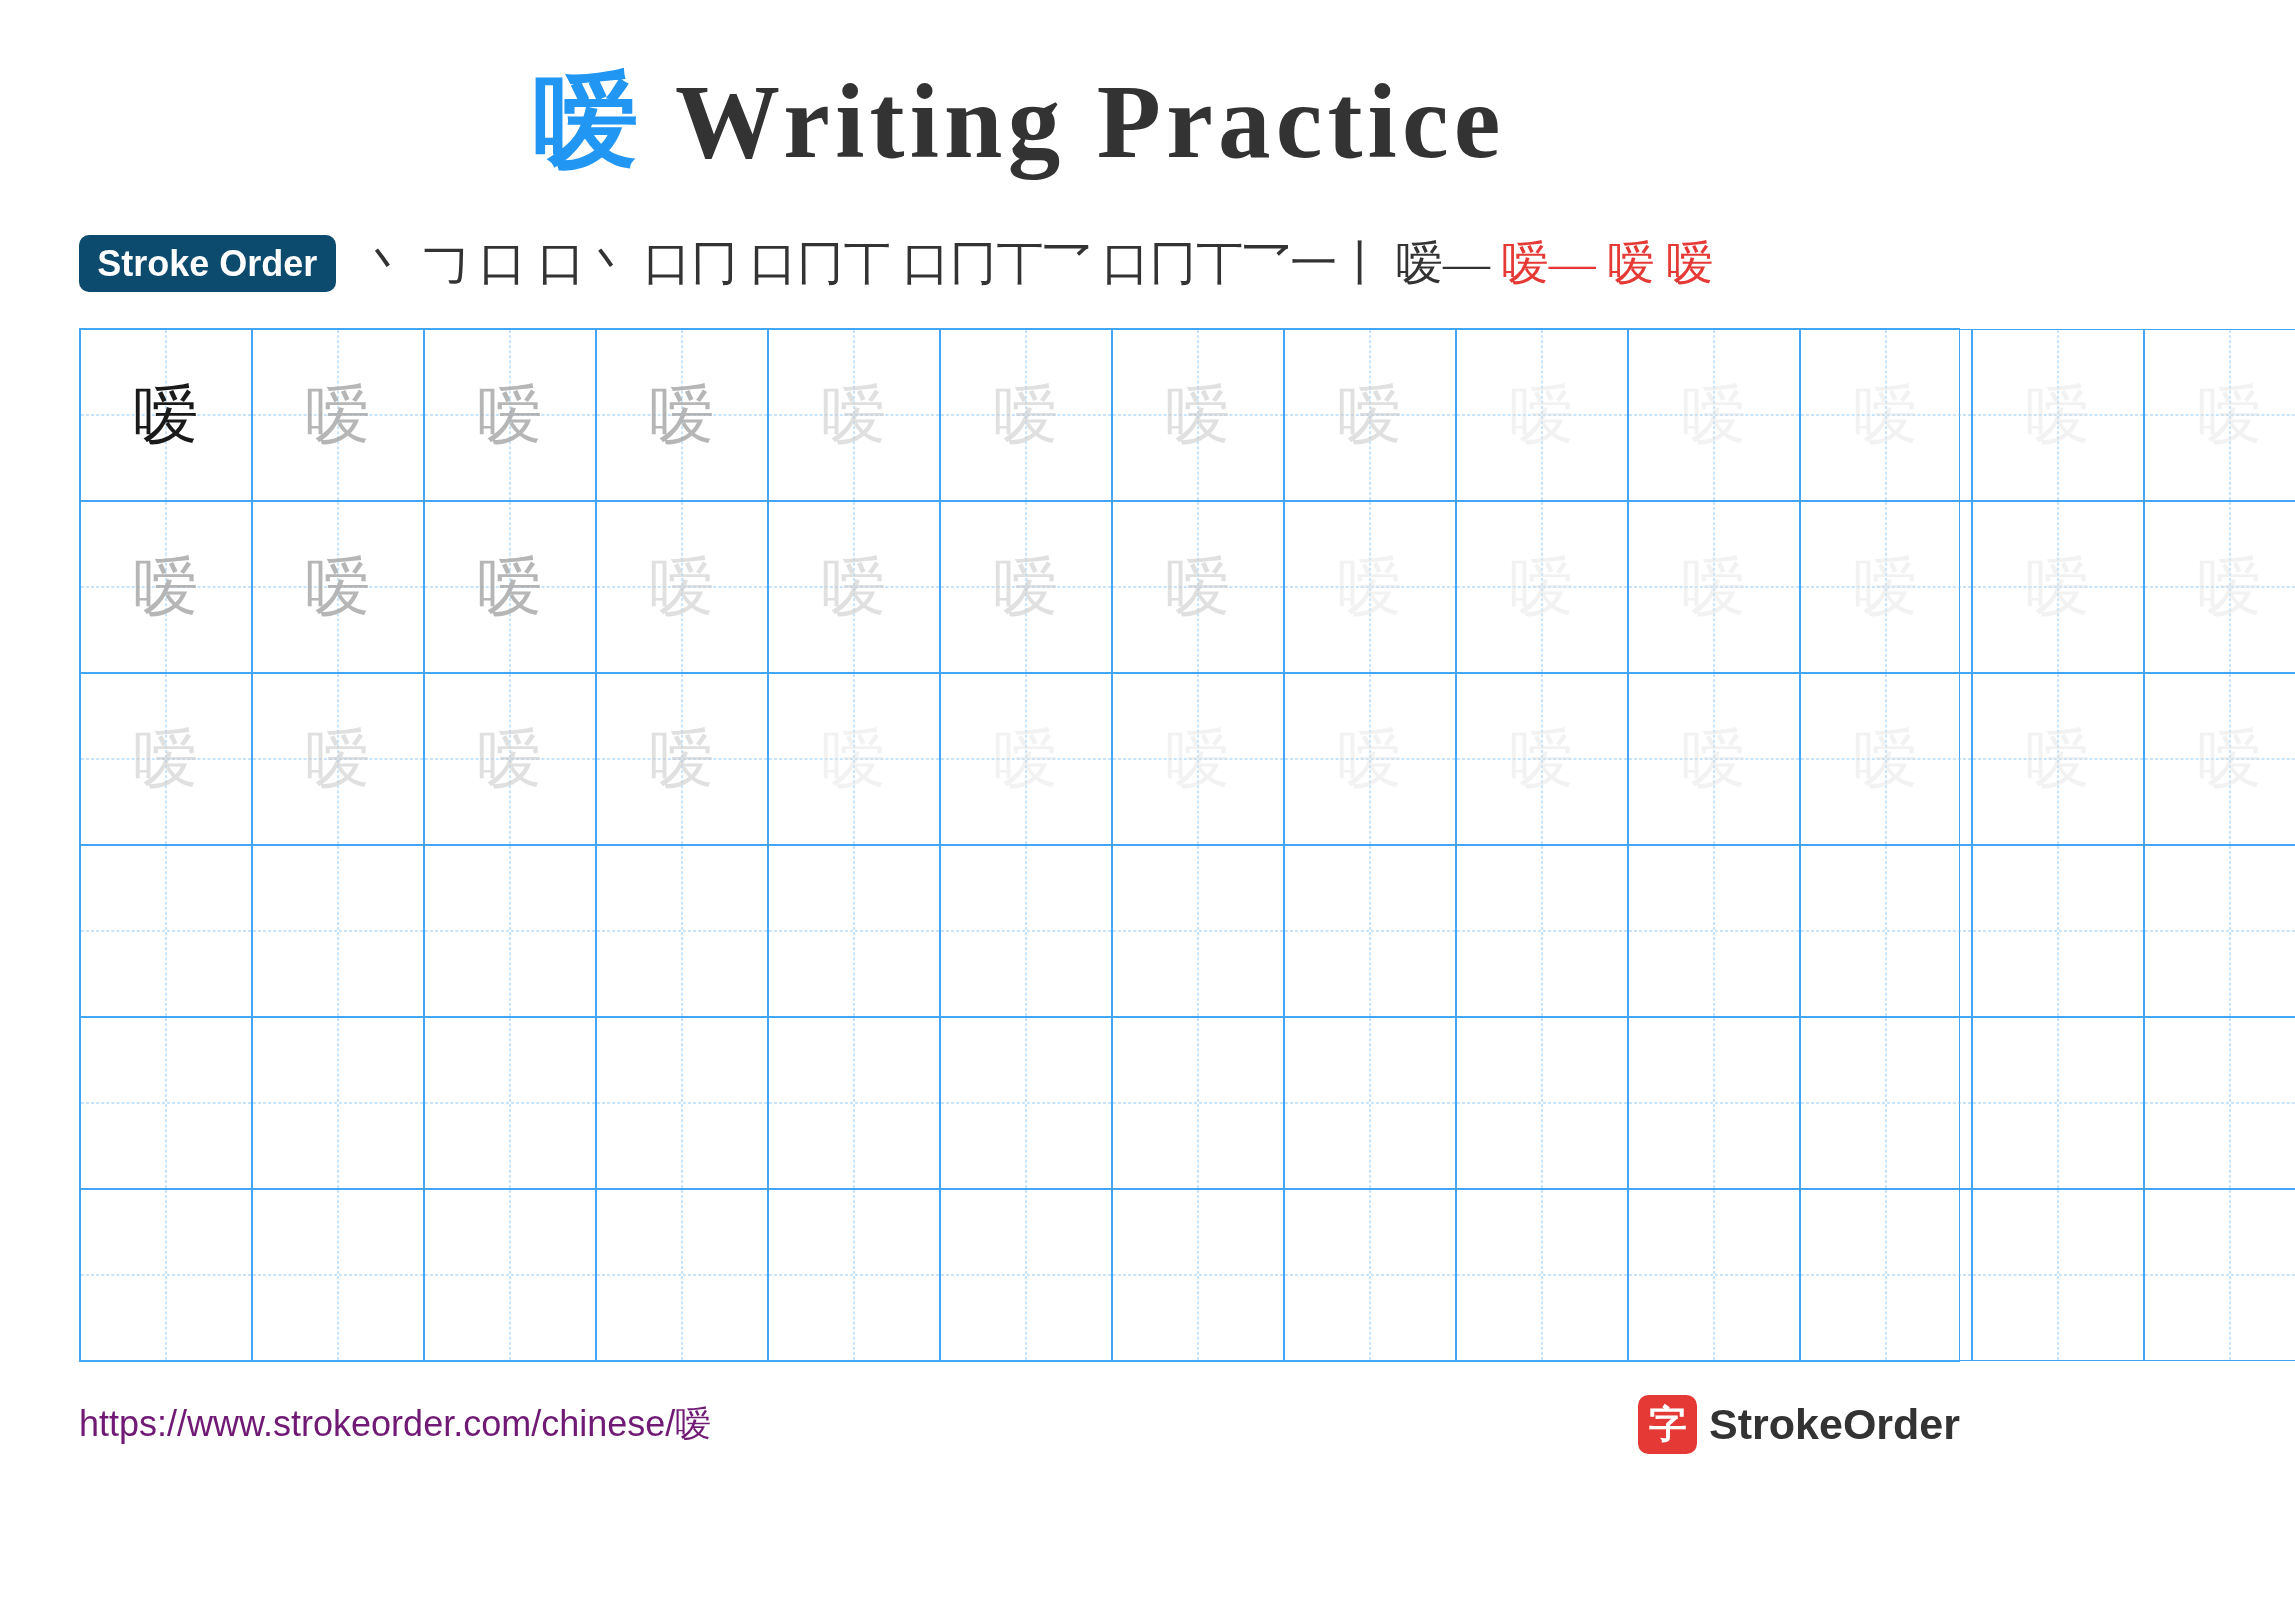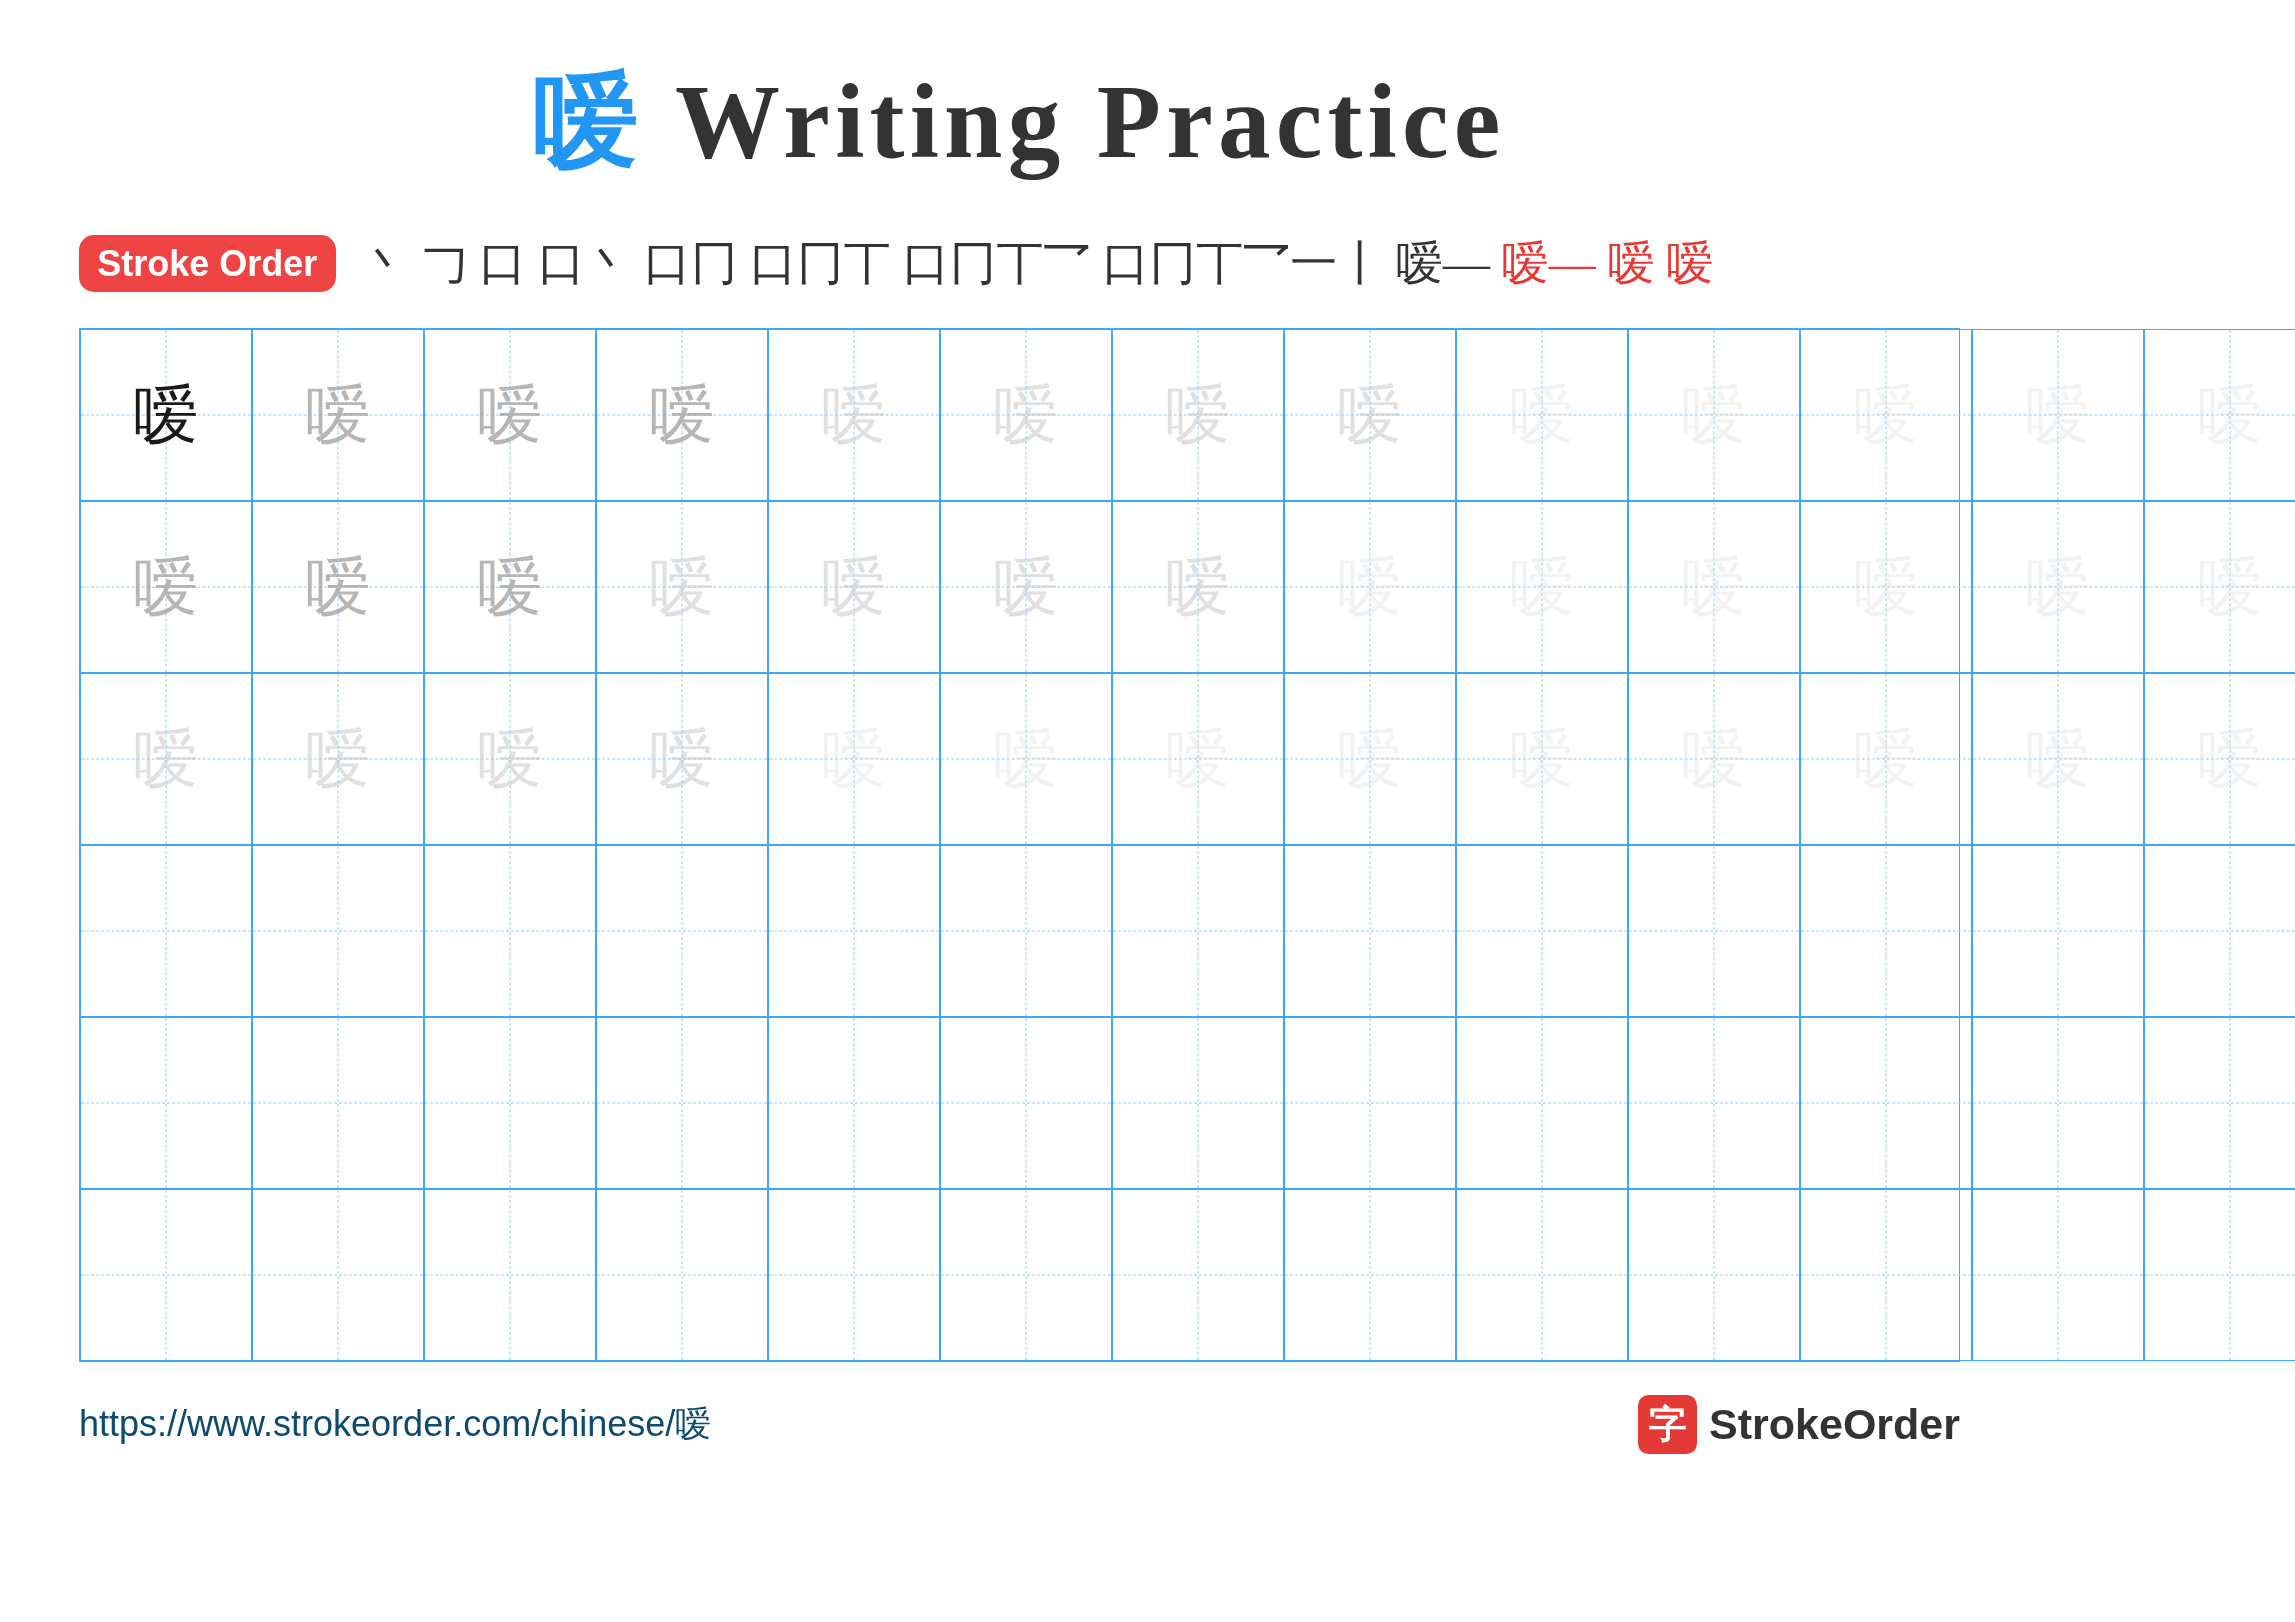--- a/index.html
+++ b/index.html
@@ -35,26 +35,26 @@
 
     .stroke-order-row {
       display: flex;
       align-items: center;
       width: 100%;
       margin-bottom: 33px;
       gap: 0;
     }
 
     .stroke-order-badge {
-      background: #ef4444;
+      background: #0c4a6e;
       color: #fff;
       font-size: 36px;
       font-weight: bold;
       padding: 7.9px 18.3px;
-      border-radius: 15px;
+      border-radius: 10px;
       margin-right: 26px;
       white-space: nowrap;
       font-family: sans-serif;
     }
 
     .stroke-sequence {
       display: flex;
       align-items: center;
       gap: 11.8px;
       font-size: 47px;
@@ -135,21 +135,21 @@
     
     .footer {
       display: flex;
       justify-content: space-between;
       align-items: center;
       width: 100%;
       margin-top: 33px;
     }
 
     .footer-url {
-      color: #0c4a6e;
+      color: #701a75;
       font-size: 36px;
       font-family: sans-serif;
     }
 
     .footer-logo {
       display: flex;
       align-items: center;
       gap: 11.8px;
     }
 

